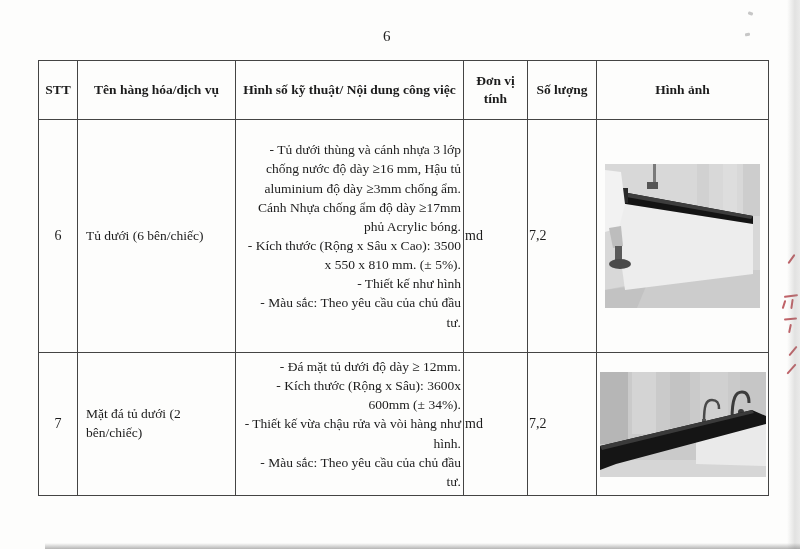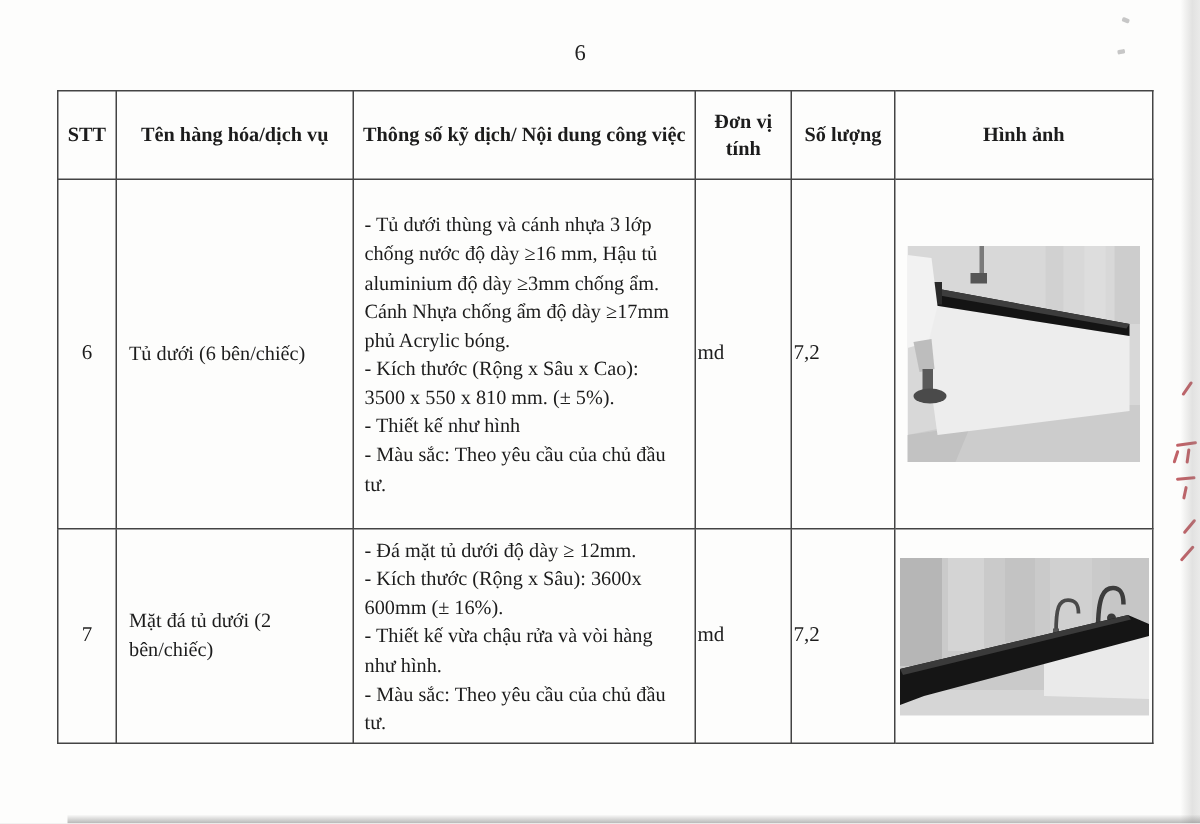--- a/index.html
+++ b/index.html
@@ -17,21 +17,21 @@
   th{
     font-weight:bold;font-size:13.5px;text-align:center;vertical-align:middle;
     padding:2px 4px;line-height:1.35;background:#fdfdfc;
   }
   tr.hdr{height:59px;}
   tr.row-a{height:233px;}
   tr.row-b{height:125px;}
   td{vertical-align:middle;font-size:13.5px;background:#fdfdfc;}
   td.stt{text-align:center;font-size:14px;}
   td.name{padding:4px 6px 4px 8px;line-height:1.4;}
-  td.specs{padding:4px 16px 4px 7px;line-height:1.42;}
+  td.specs{padding:4px 2px 4px 7px;line-height:1.42;text-align:right;}
   td.specs p{margin:0;}
   td.unit,td.qty{font-size:14px;}
   td.photo{text-align:center;vertical-align:middle;padding:0;}
   td.photo svg{display:inline-block;vertical-align:middle;}
   
   .scan-edge-right{
     position:absolute;right:0;top:0;width:13px;height:549px;
     background:linear-gradient(to right, rgba(130,130,130,0) 0%, rgba(130,130,130,.22) 60%, rgba(190,190,190,.30) 100%);
     pointer-events:none;
   }
@@ -56,21 +56,21 @@
         <col style="width:158px">
         <col style="width:228px">
       <col style="width:64px">
         <col style="width:69px">
         <col style="width:172px">
     </colgroup>
     <tbody>
         <tr class="hdr">
       <th>STT</th>
       <th>Tên hàng hóa/dịch vụ</th>
-      <th>Thông số kỹ dịch/ Nội dung công việc</th>
+      <th>Hình số kỹ thuật/ Nội dung công việc</th>
       <th>Đơn vị tính</th>
       <th>Số lượng</th>
       <th>Hình ảnh</th>
     </tr>
 
     <tr class="row-a">
       <td class="stt">6</td>
       <td class="name">Tủ dưới (6 bên/chiếc)</td>
       <td class="specs">
         <p>- Tủ dưới thùng và cánh nhựa 3 lớp chống nước độ dày ≥16 mm, Hậu tủ aluminium độ dày ≥3mm chống ẩm. Cánh Nhựa chống ẩm độ dày ≥17mm phủ Acrylic bóng.</p>
@@ -101,21 +101,21 @@
           <ellipse cx="15" cy="100" rx="11" ry="5" fill="#4a4a4a"></ellipse>
         </svg>
       </td>
     </tr>
 
     <tr class="row-b">
       <td class="stt">7</td>
       <td class="name">Mặt đá tủ dưới (2 bên/chiếc)</td>
       <td class="specs">
         <p>- Đá mặt tủ dưới độ dày ≥ 12mm.</p>
-        <p>- Kích thước (Rộng x Sâu):  3600x 600mm (± 16%).</p>
+        <p>- Kích thước (Rộng x Sâu):  3600x 600mm (± 34%).</p>
         <p>- Thiết kế vừa chậu rửa và vòi hàng như hình.</p>
         <p>- Màu sắc: Theo yêu cầu của chủ đầu tư.</p>
       </td>
       <td class="unit">md</td>
       <td class="qty">7,2</td>
       <td class="photo">
         
         <svg width="166" height="105" viewBox="0 0 166 105">
           <rect x="0" y="0" width="166" height="105" fill="#cacaca"></rect>
           <rect x="0" y="0" width="28" height="72" fill="#b3b3b3" opacity="0.85"></rect>

